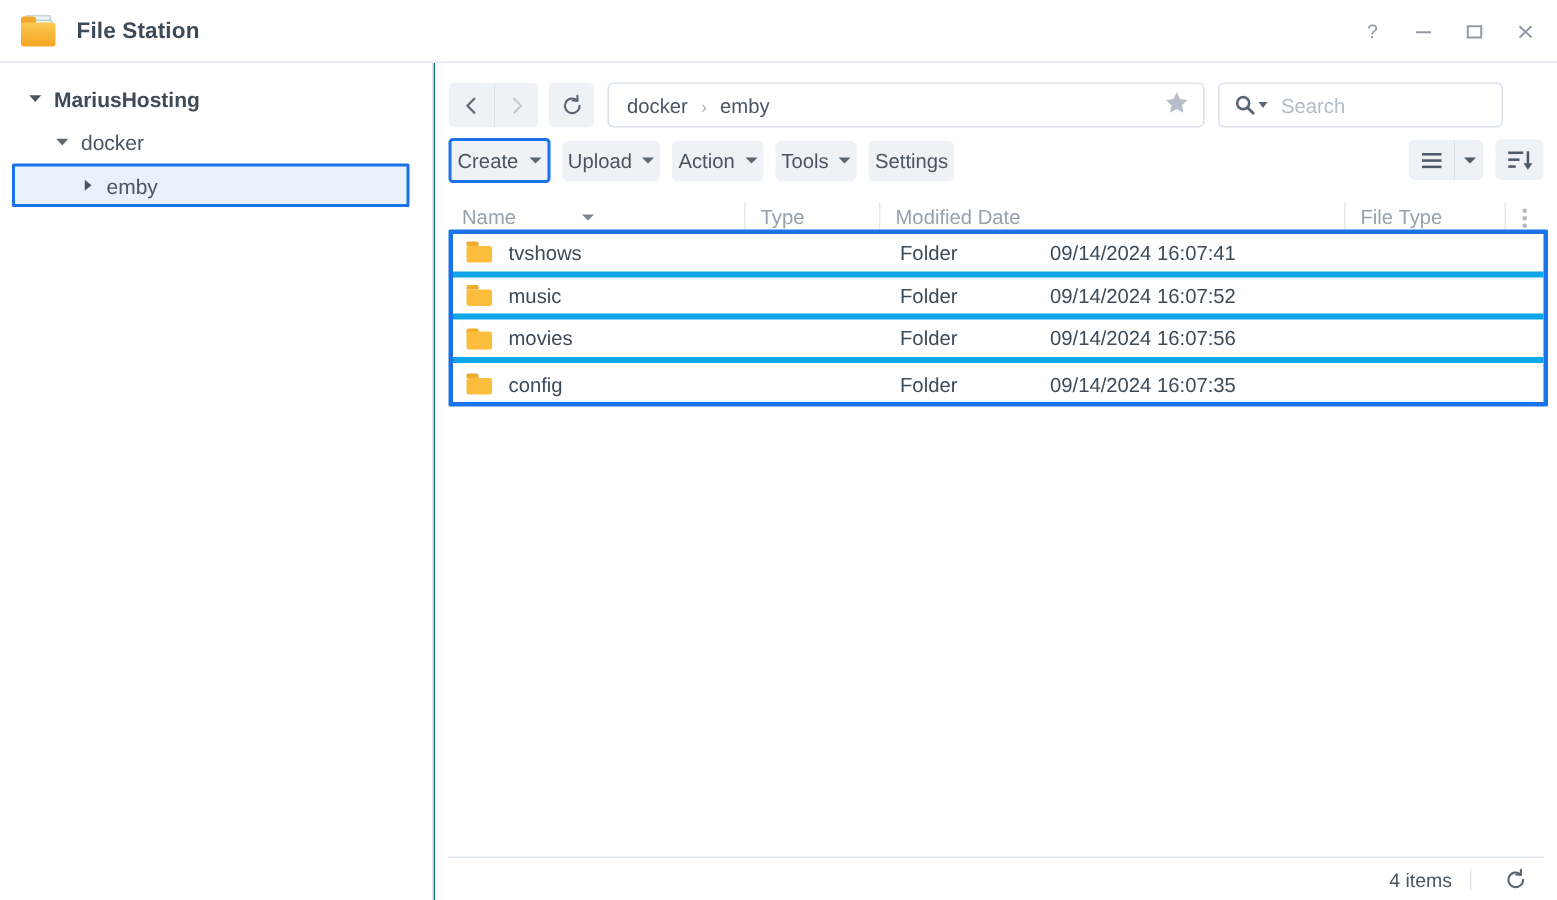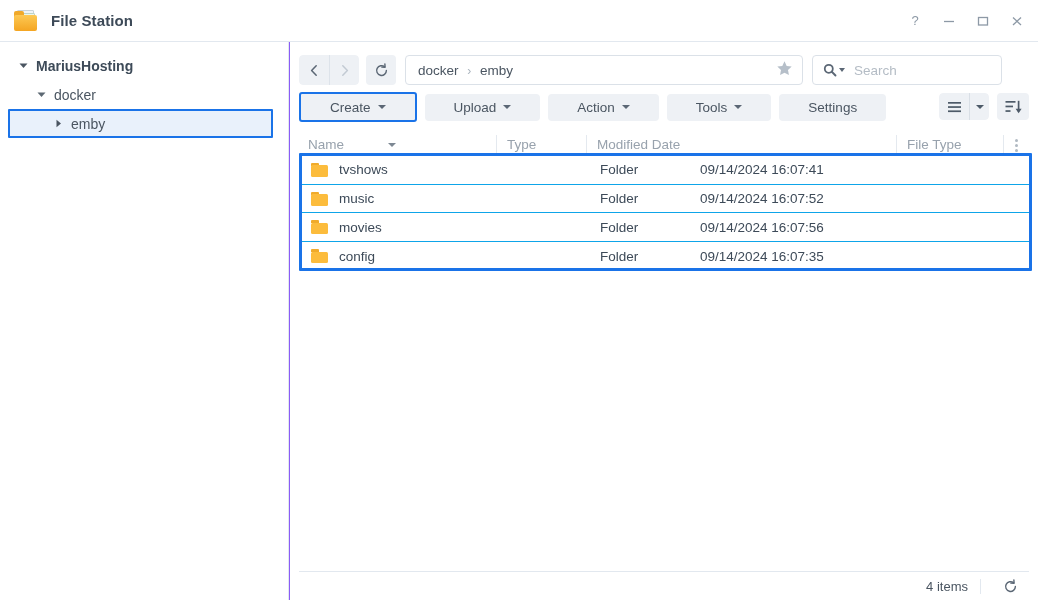--- a/index.html
+++ b/index.html
@@ -10,21 +10,21 @@
     overflow: hidden;
     background: #ffffff;
     font-family: "Liberation Sans", sans-serif;
     -webkit-font-smoothing: antialiased;
   }
 
   #app {
     position: relative;
     width: 1038px;
     height: 600px;
-    background: #8b5cf6;
+    background: #0f766e;
     overflow: hidden;
   }
 
   
   .titlebar {
     position: absolute;
     left: 0; top: 0;
     width: 1038px;
     height: 42px;
     background: #ffffff;
@@ -251,21 +251,21 @@
     height: 34px;
     display: flex;
     align-items: center;
   }
   .tbtn {
     height: 27px;
     background: #eef1f5;
     border-radius: 4px;
     display: flex;
     align-items: center;
-    padding: 0 29px;
+    padding: 0 4px;
     font-size: 13.5px;
     color: #4a5561;
     margin-left: 8px;
     white-space: nowrap;
   }
   .tbtn .caret {
     margin-left: 7px;
     border-left: 4px solid transparent;
     border-right: 4px solid transparent;
     border-top: 4.5px solid #5b6775;
@@ -372,21 +372,21 @@
     width: 733px;
     height: 118px;
     border: 3px solid #1a73e8;
     background: #ffffff;
     border-radius: 1px;
   }
   .frow {
     height: 28.7px;
     display: flex;
     align-items: center;
-    border-bottom: 1px solid #0ea5e9;
+    border-bottom: 4px solid #0ea5e9;
     font-size: 13.5px;
     color: #3d4a58;
   }
   .frow:last-child { border-bottom: 0; }
 
   .fcell { flex: 0 0 auto; display: flex; align-items: center; }
   .fcell.name { width: 197px; padding-left: 9px; }
   .fcell.size { width: 90px; padding-left: 11px; }
   .fcell.type { width: 100px; padding-left: 11px; }
   .fcell.date { width: 320px; padding-left: 11px; }

